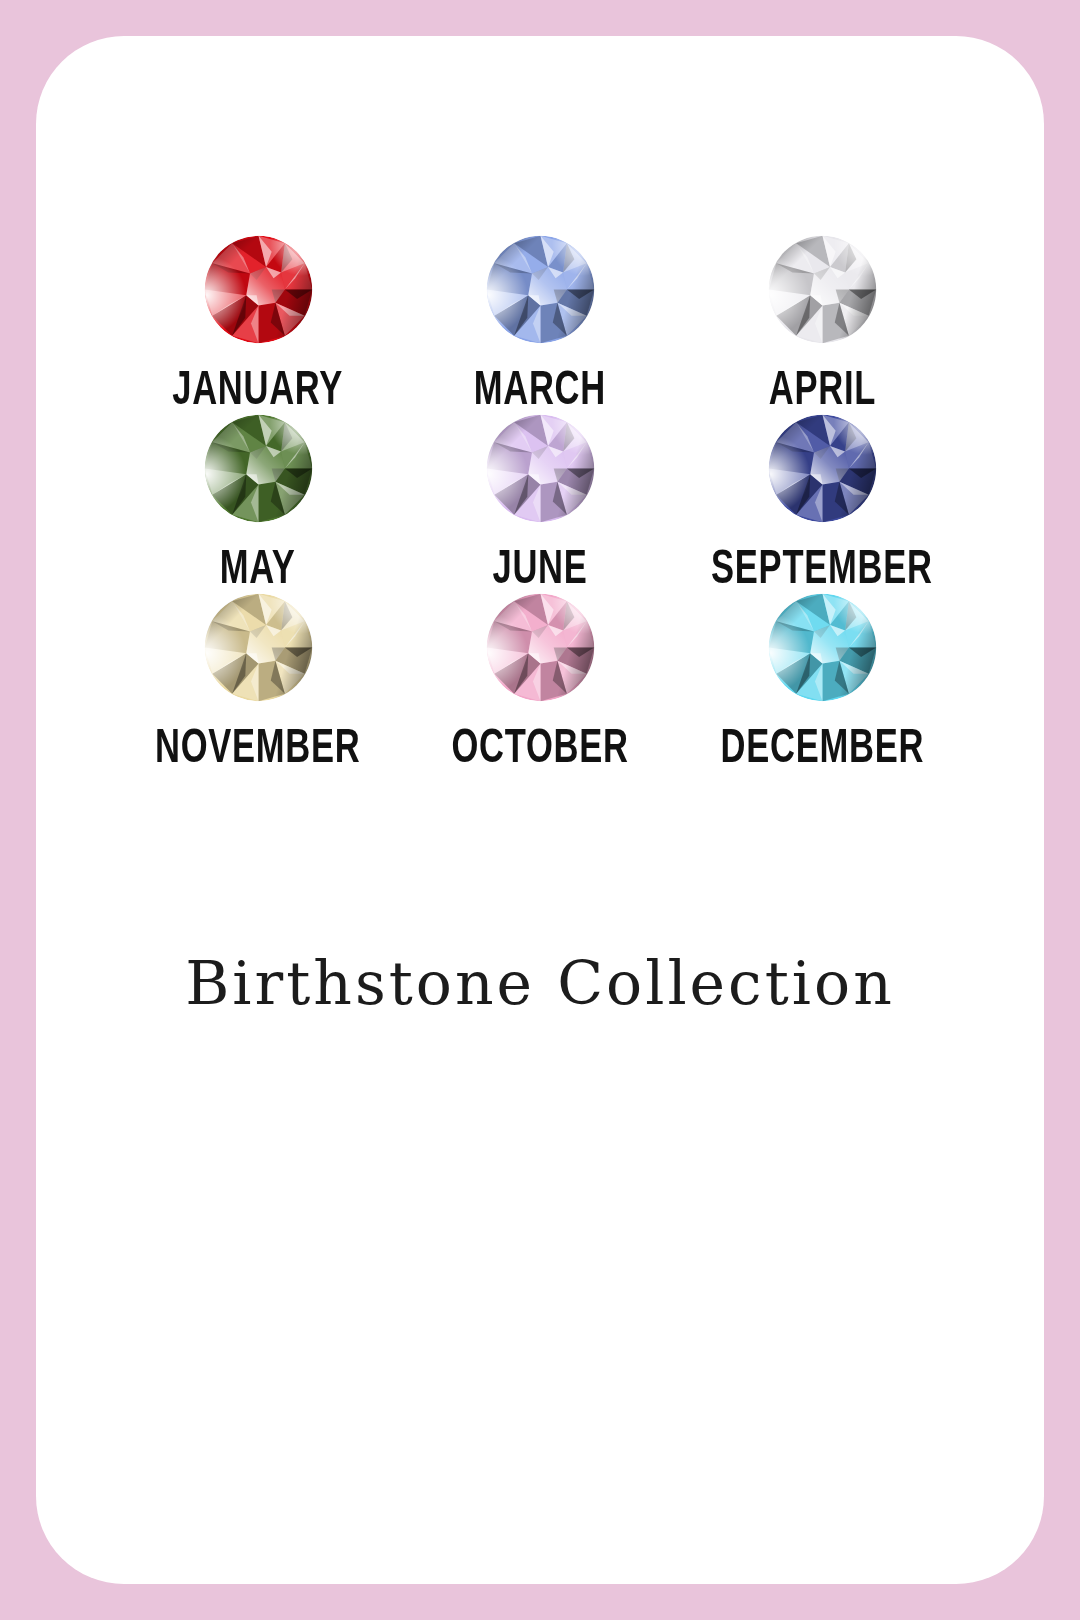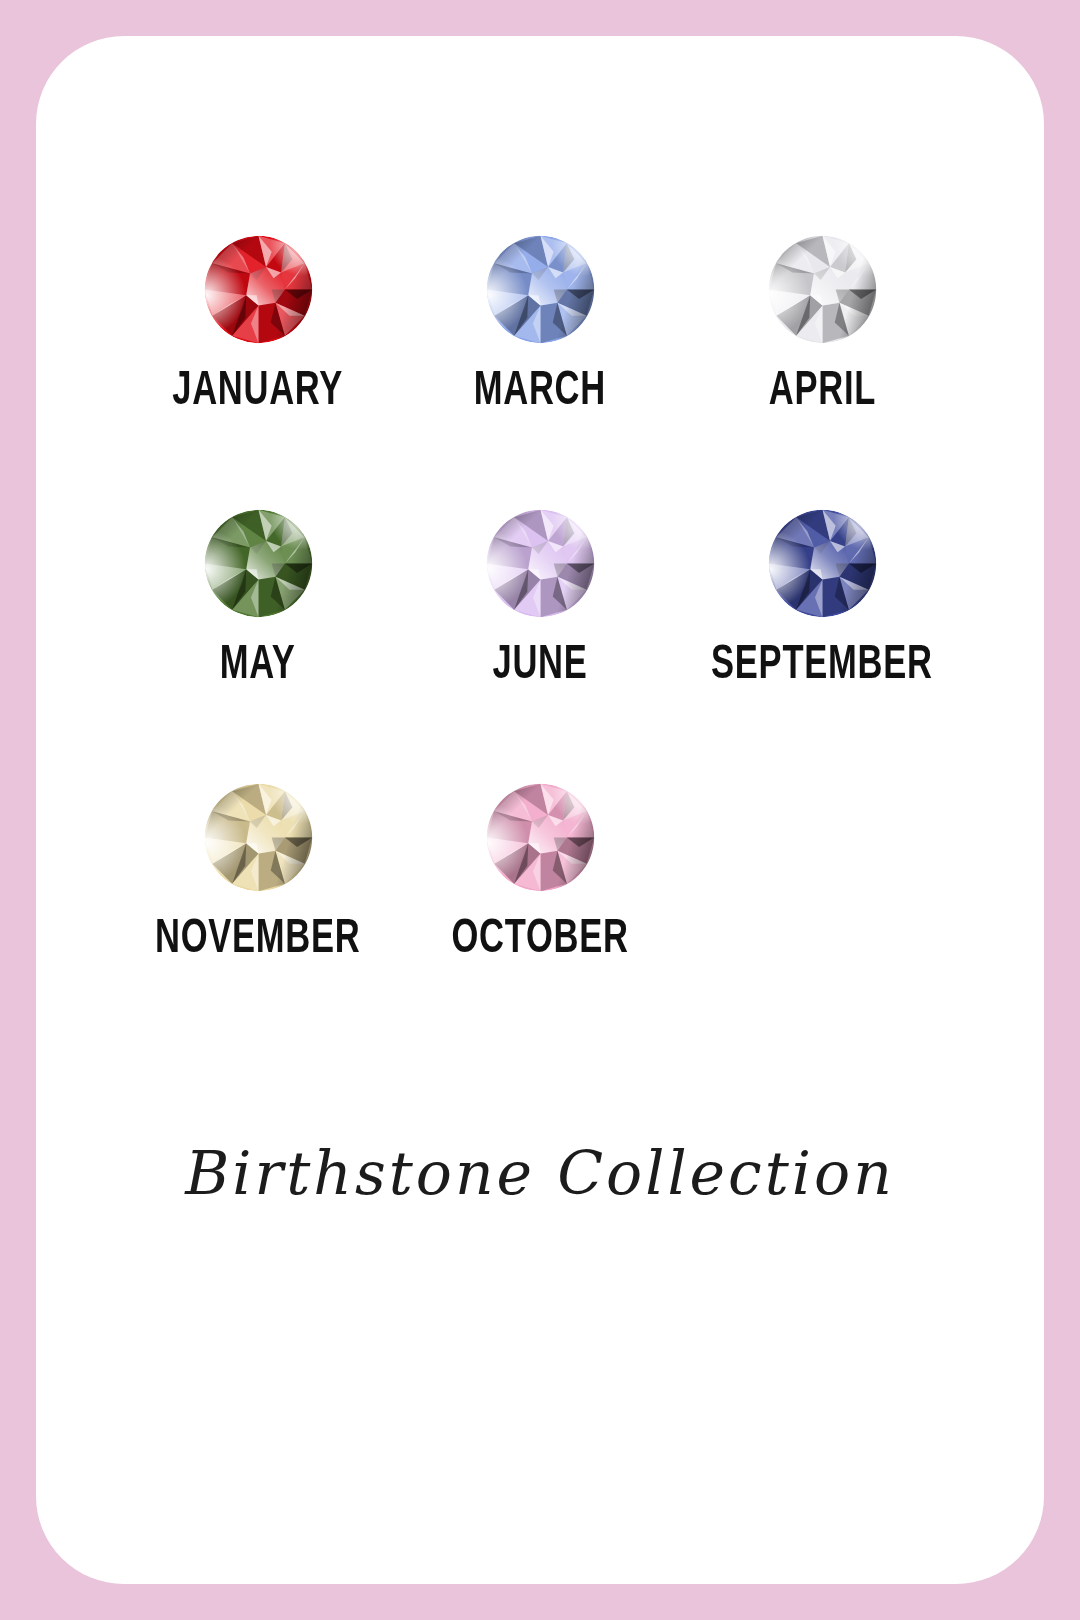--- a/index.html
+++ b/index.html
@@ -13,21 +13,20 @@
   .card{
     position:absolute;
     left:36px;top:36px;right:36px;bottom:36px;
     background:#ffffff;
     border-radius:88px;
   }
   .grid{
     display:grid;
     grid-template-columns:repeat(3,282px);
     justify-content:center;
-    row-gap:95px;
     padding-top:197px;
   }
   .cell{
     display:flex;
     flex-direction:column;
     align-items:center;
     height:179px;
   }
   .gem{
     width:113px;height:113px;
@@ -41,21 +40,20 @@
     letter-spacing:1px;
     color:#111111;
     transform:scaleX(0.72);
     transform-origin:center;
     white-space:nowrap;
   }
   .script-title{
     margin-top:173px;
     text-align:center;
     font-family:"DejaVu Serif", cursive;
-    font-style:italic;
     font-weight:500;
     font-size:60px;
     letter-spacing:3px;
     color:#1c1c1c;
     line-height:80px;
   }
   .defs-holder{position:absolute;width:0;height:0;overflow:hidden;}
 </style>
 </head>
 <body style="background: rgb(233, 196, 219);">
@@ -176,15 +174,21 @@
       <use href="#gem-symbol"></use>
     </svg>
     <div class="month-label" style="color: rgb(17, 17, 17);">NOVEMBER</div>
   </div>
       <div class="cell">
     <svg class="gem" viewBox="0 0 120 120" style="--gem-base: #f2a6c8;">
       <use href="#gem-symbol"></use>
     </svg>
     <div class="month-label" style="color: rgb(17, 17, 17);">OCTOBER</div>
   </div>
+      <div class="cell">
+    <svg class="gem" viewBox="0 0 120 120" style="--gem-base: #5fd7ef;">
+      <use href="#gem-symbol"></use>
+    </svg>
+    <div class="month-label" style="color: rgb(17, 17, 17);">DECEMBER</div>
+  </div>
     </div>
   <div class="script-title">Birthstone Collection</div>
 </div>
 
 </body></html>

